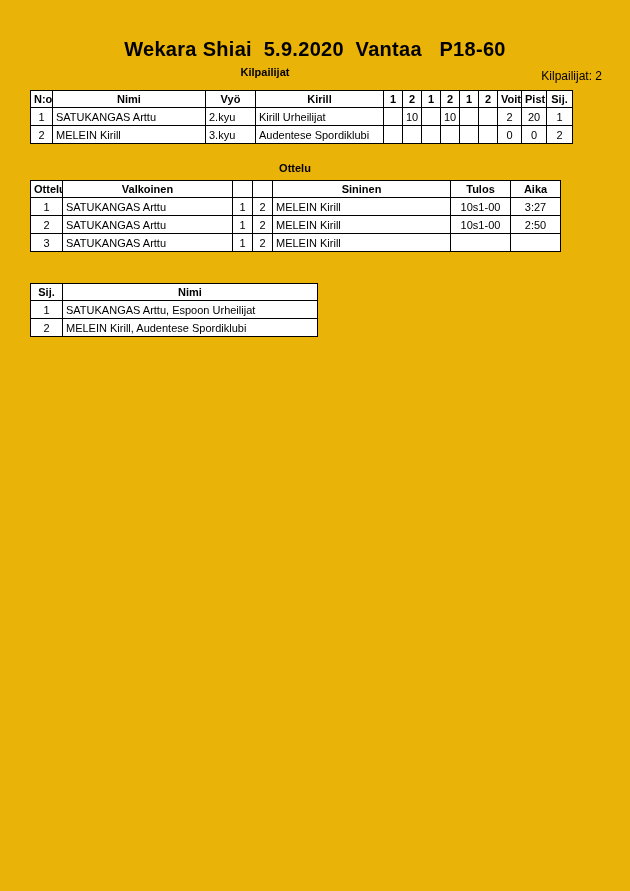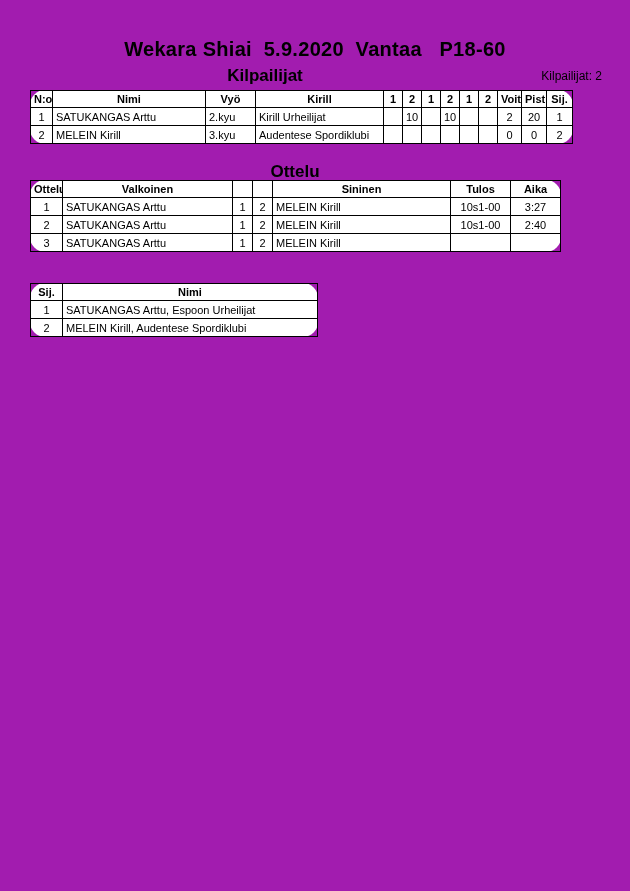--- a/index.html
+++ b/index.html
@@ -1,30 +1,30 @@
 <!DOCTYPE html>
 <html><head>
 <meta charset="utf-8">
 <style>
   * { margin:0; padding:0; box-sizing:border-box; }
   html,body { background:#ffffff; }
   body { font-family:"Liberation Sans", sans-serif; color:#000; }
   .page {
-    position:relative; width:630px; height:891px; background:#a21caf; margin:0 auto; overflow:hidden;
+    position:relative; width:630px; height:891px; background:#eab308; margin:0 auto; overflow:hidden;
   }
   .doc-title {
     position:absolute; top:38px; left:0; width:630px; text-align:center;
     font-size:20px; font-weight:bold; white-space:pre; letter-spacing:0.3px;
   }
-  .sec-title { position:absolute; font-size:17px; font-weight:bold; text-align:center; }
+  .sec-title { position:absolute; font-size:11px; font-weight:bold; text-align:center; }
   .sec-kilpailijat { top:66px; left:30px; width:470px; }
   .sec-ottelut   { top:162px; left:30px; width:530px; }
   .sec-tulokset  { top:264px; left:30px; width:287px; }
   .count-label { position:absolute; top:69px; right:28px; font-size:12px; }
-  table { position:absolute; border-collapse:collapse; table-layout:fixed; background:#fff;border-radius:15px; }
+  table { position:absolute; border-collapse:collapse; table-layout:fixed; background:#fff; }
   td, th {
     border:1px solid #000; font-size:11px; height:18px; padding:0 3px;
     overflow:hidden; white-space:nowrap; vertical-align:middle;
   }
   th { font-weight:bold; text-align:center; font-size:11px; height:17px; }
   .ctr { text-align:center; }
   .t-competitors { top:90px; left:30px; width:542px; }
   .t-matches     { top:180px; left:30px; width:530px; }
   .t-results     { top:283px; left:30px; width:287px; }
 </style>
@@ -134,21 +134,21 @@
       <td class="ctr">10s1-00</td>
       <td class="ctr">3:27</td>
     </tr>
     <tr>
       <td class="ctr">2</td>
       <td>SATUKANGAS Arttu</td>
       <td class="ctr">1</td>
       <td class="ctr">2</td>
       <td>MELEIN Kirill</td>
       <td class="ctr">10s1-00</td>
-      <td class="ctr">2:40</td>
+      <td class="ctr">2:50</td>
     </tr>
     <tr>
       <td class="ctr">3</td>
       <td>SATUKANGAS Arttu</td>
       <td class="ctr">1</td>
       <td class="ctr">2</td>
       <td>MELEIN Kirill</td>
       <td class="ctr"></td>
       <td class="ctr"></td>
     </tr>

